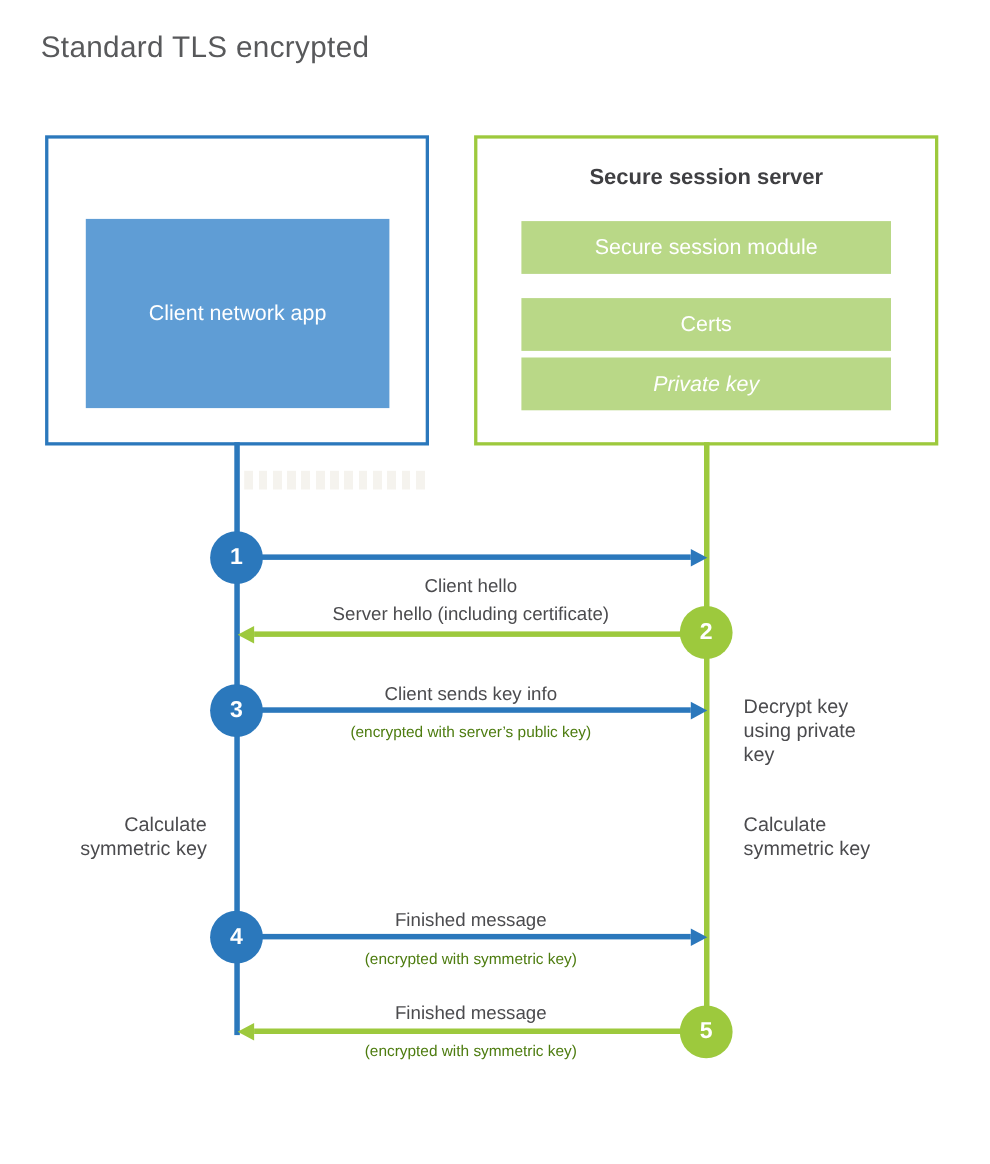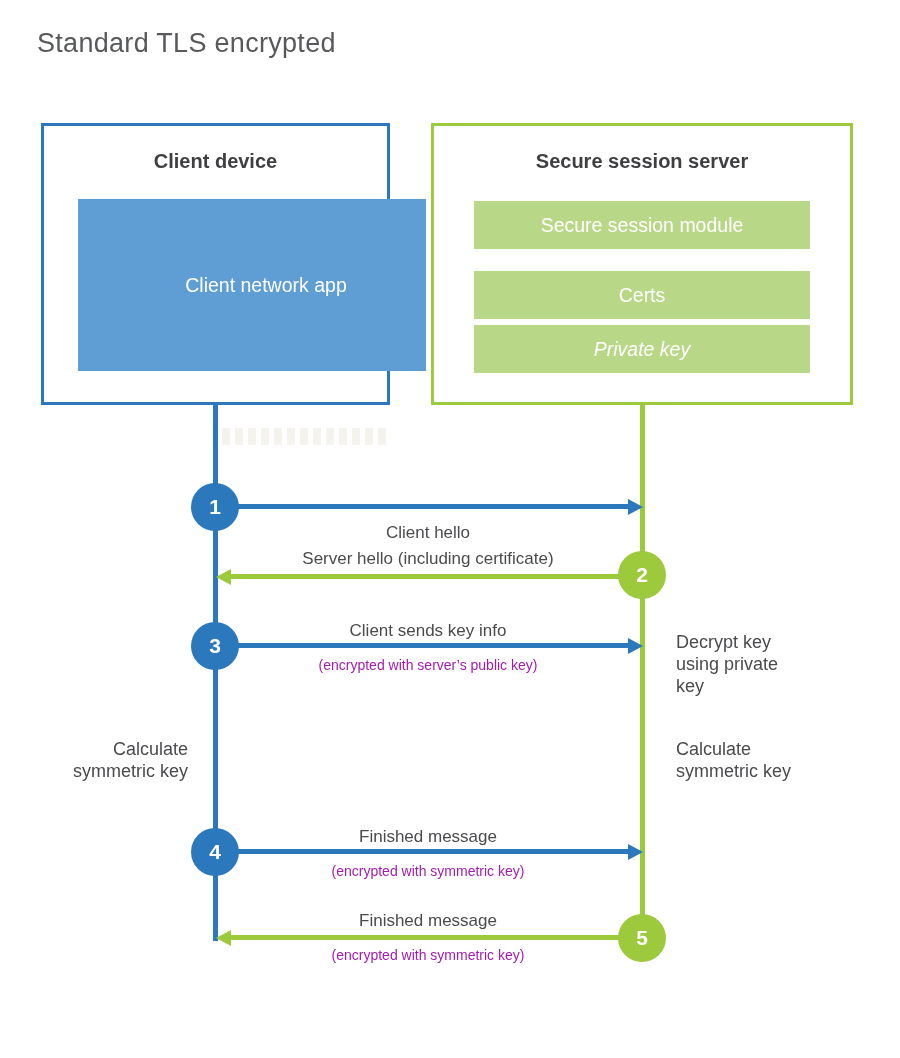--- a/index.html
+++ b/index.html
@@ -13,22 +13,22 @@
   }
   
   .entity-box{background:#ffffff;border-style:solid;border-width:3px;}
   .client-box{left:41px;top:123px;width:343px;height:276px;border-color:#2b78bc;}
   .server-box{left:431px;top:123px;width:416px;height:276px;border-color:#9dc93d;}
   .entity-heading{
     display:block;width:100%;text-align:center;margin-top:24px;
     font-size:20px;font-weight:bold;color:#3f3f42;
   }
   .app-box{
-    left:34px;top:73px;width:320px;height:172px;background:#5f9dd5;
-    display:flex;align-items:center;justify-content:center;text-align:right;padding-left:28px;
+    left:34px;top:73px;width:276px;height:172px;background:#5f9dd5;
+    display:flex;align-items:center;justify-content:center;text-align:right;
   }
   .app-box span{color:#ffffff;font-size:19.5px;line-height:1.45;display:inline-block;max-width:165px;}
   .module-bar{
     left:40px;width:336px;height:48px;background:#b9d887;
     display:flex;align-items:center;justify-content:center;
     color:#ffffff;font-size:19.5px;
   }
   .bar-1{top:75px;} .bar-2{top:145px;text-align:right;} .bar-3{top:199px;font-style:italic;}
   
   .lifeline{width:5px;}
@@ -58,35 +58,34 @@
   }
   .circle-blue{background:#2b78bc;}
   .circle-green{background:#9dc93d;}
   
   .msg-label{
     left:428px;transform:translateX(-50%);white-space:nowrap;
     font-size:17px;color:#4b4b4e;
   }
   .msg-sublabel{
     left:428px;transform:translateX(-50%);white-space:nowrap;
-    font-size:14px;color:#a21caf;
+    font-size:14px;color:#4d7c0f;
   }
   .side-note{font-size:18px;color:#4b4b4e;line-height:1.22;width:130px;}
   .note-right{left:676px;text-align:left;}
   .note-left{left:58px;width:130px;text-align:right;}
 </style>
 </head>
 <body>
 
 <div class="canvas">
 
   <div class="abs diagram-title">Standard TLS encrypted</div>
 
   <div class="abs entity-box client-box">
-    <span class="entity-heading">Client device</span>
     <div class="abs app-box">
       <span>Client network app</span>
     </div>
   </div>
 
   <div class="abs entity-box server-box">
     <span class="entity-heading">Secure session server</span>
     <div class="abs module-bar bar-1">Secure session module</div>
     <div class="abs module-bar bar-2">Certs</div>
     <div class="abs module-bar bar-3">Private key</div>

